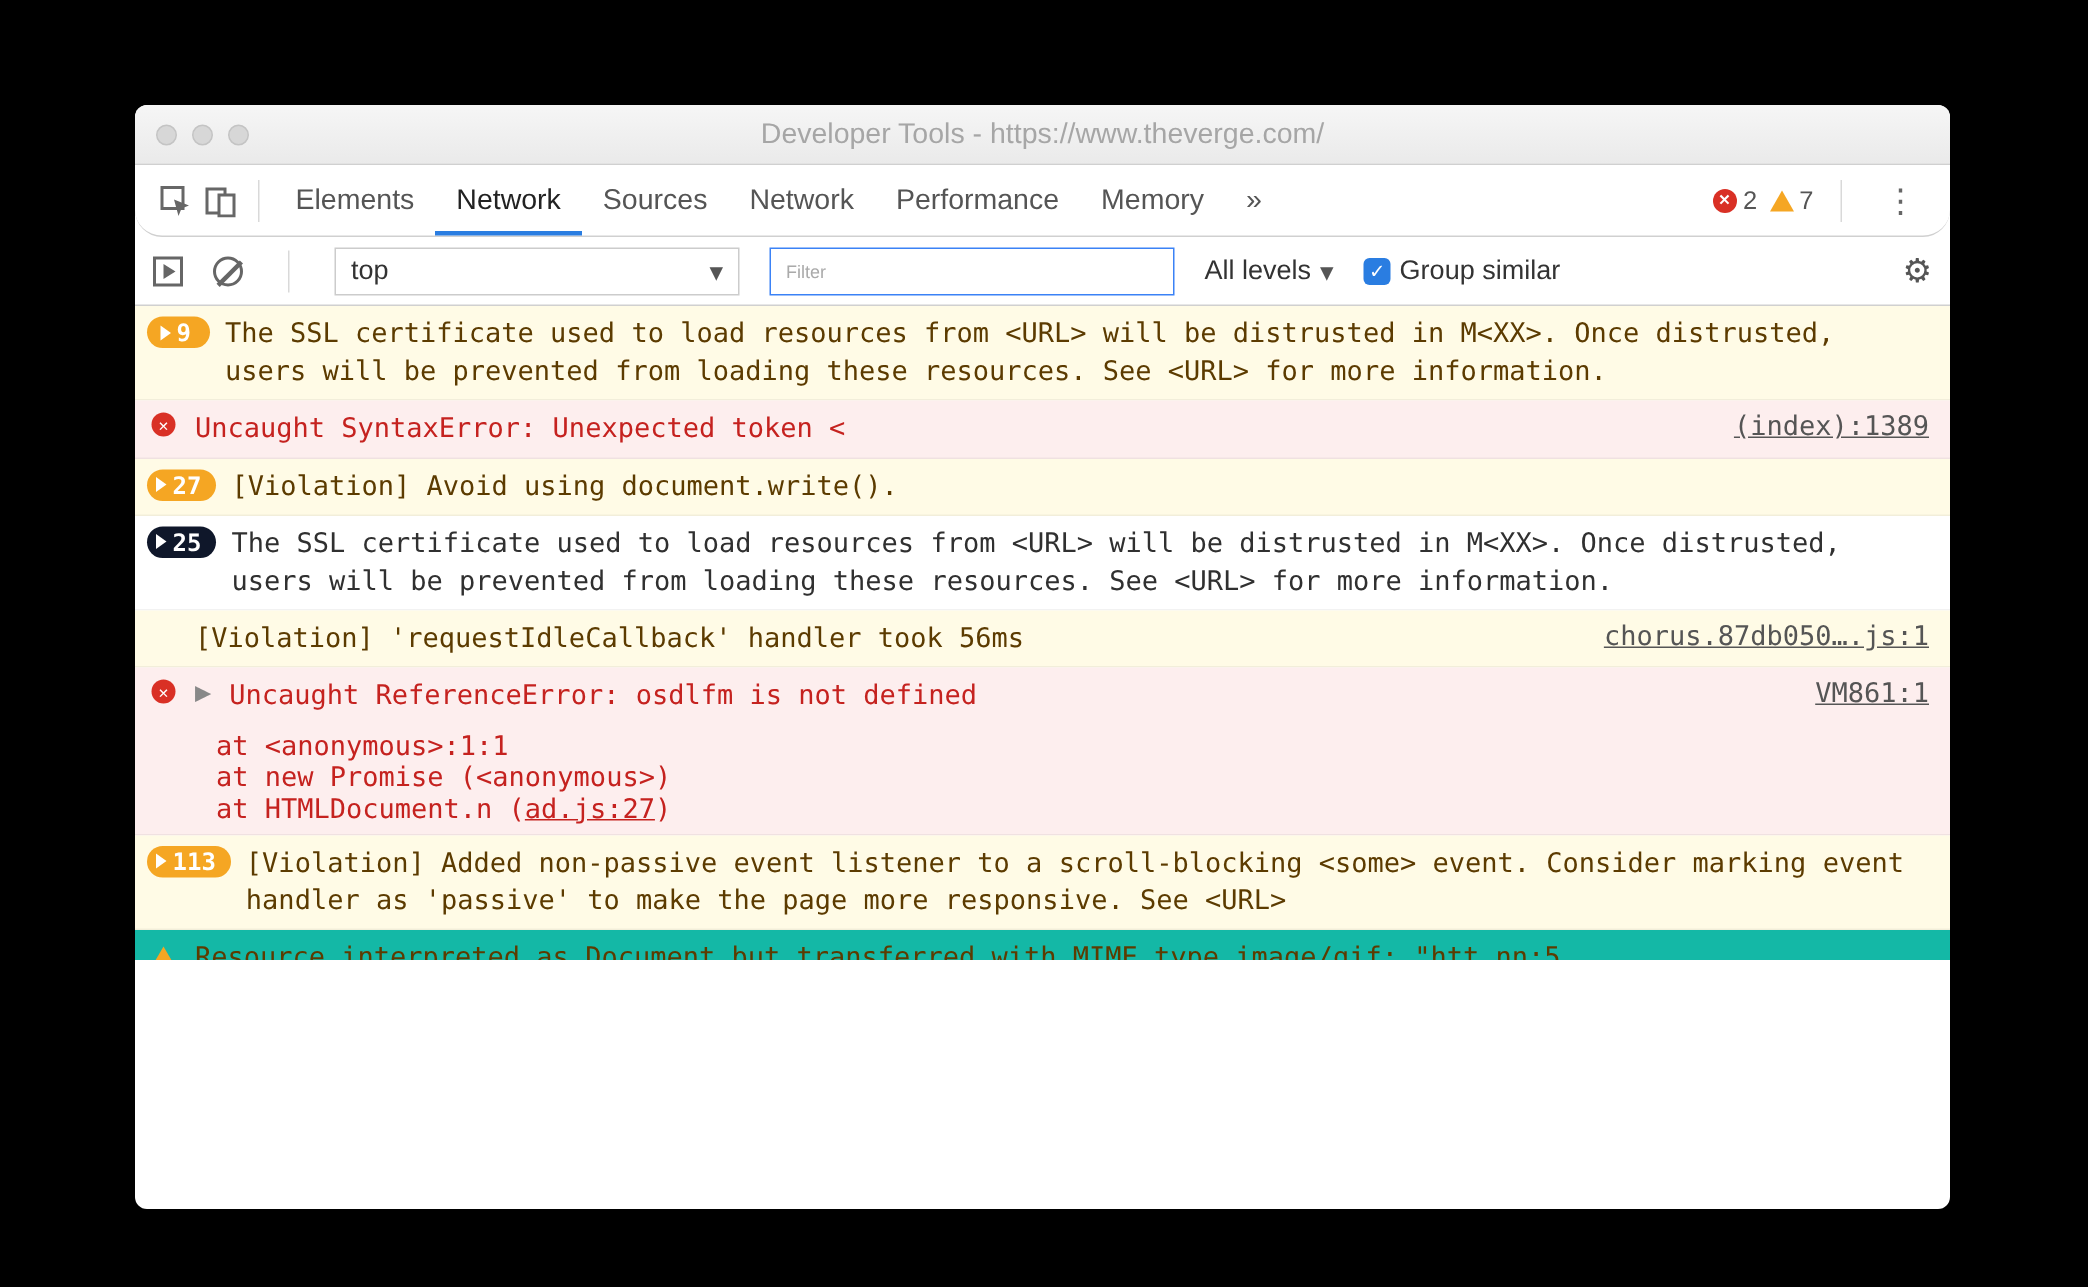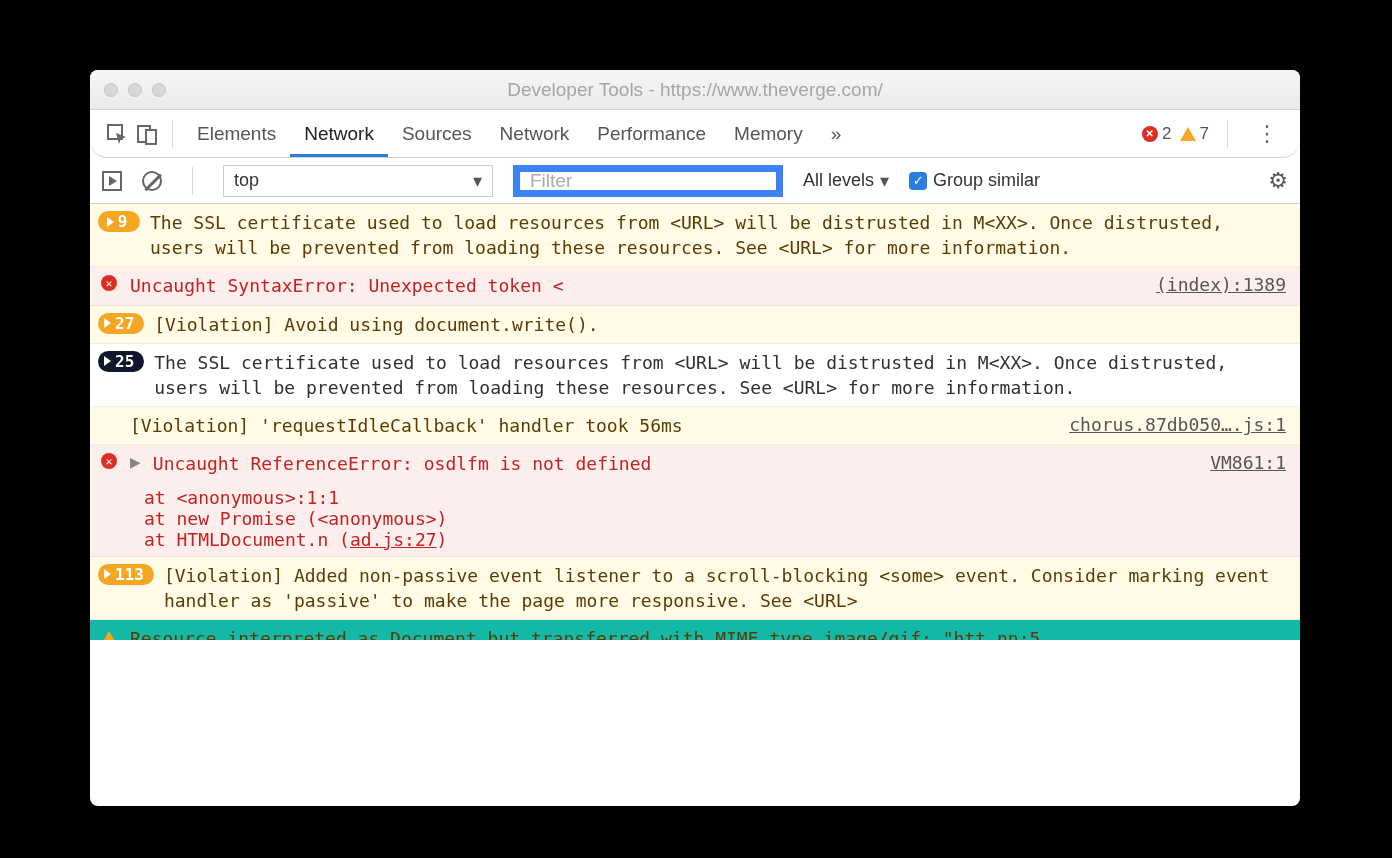--- a/index.html
+++ b/index.html
@@ -75,22 +75,22 @@
   .play-square::before{content:"";border-left:8px solid #666;border-top:5px solid transparent;border-bottom:5px solid transparent;margin-left:2px;}
   .clear-circ{ width:20px;height:20px;border:2.5px solid #666;border-radius:50%; position:relative;}
   .clear-circ::after{content:"";position:absolute;width:22px;height:2.5px;background:#666; transform:rotate(-45deg); top:8px; left:-2px;}
   .context-select{
     height:32px; width:270px; border:1px solid #ccc; background:#fff;
     display:flex; align-items:center; padding:0 10px; justify-content:space-between;
     color:#333;
   }
   .chev{ color:#555; }
   .filter-input{
-    height:32px; width:270px; border:7px solid #3b82f6; padding:0 10px;
-    font-size:19px; color:#c2410c;
+    height:32px; width:270px; border:1px solid #3b82f6; padding:0 10px;
+    font-size:12px; color:#c2410c;
   }
   .filter-input::placeholder{color:#aaa;}
   .levels{ display:flex; align-items:center; gap:6px; color:#333;}
   .chk{ width:18px; height:18px; border-radius:4px; background:#2a7de1; display:flex; align-items:center; justify-content:center; color:#fff; font-size:13px;}
   .chk::before{content:"✓";}
   .gear{ margin-left:auto; font-size:22px; color:#555; cursor:pointer;}
 
   .log-area{
     flex:1; overflow:hidden;
     font-family: "SF Mono", Menlo, Consolas, monospace;

